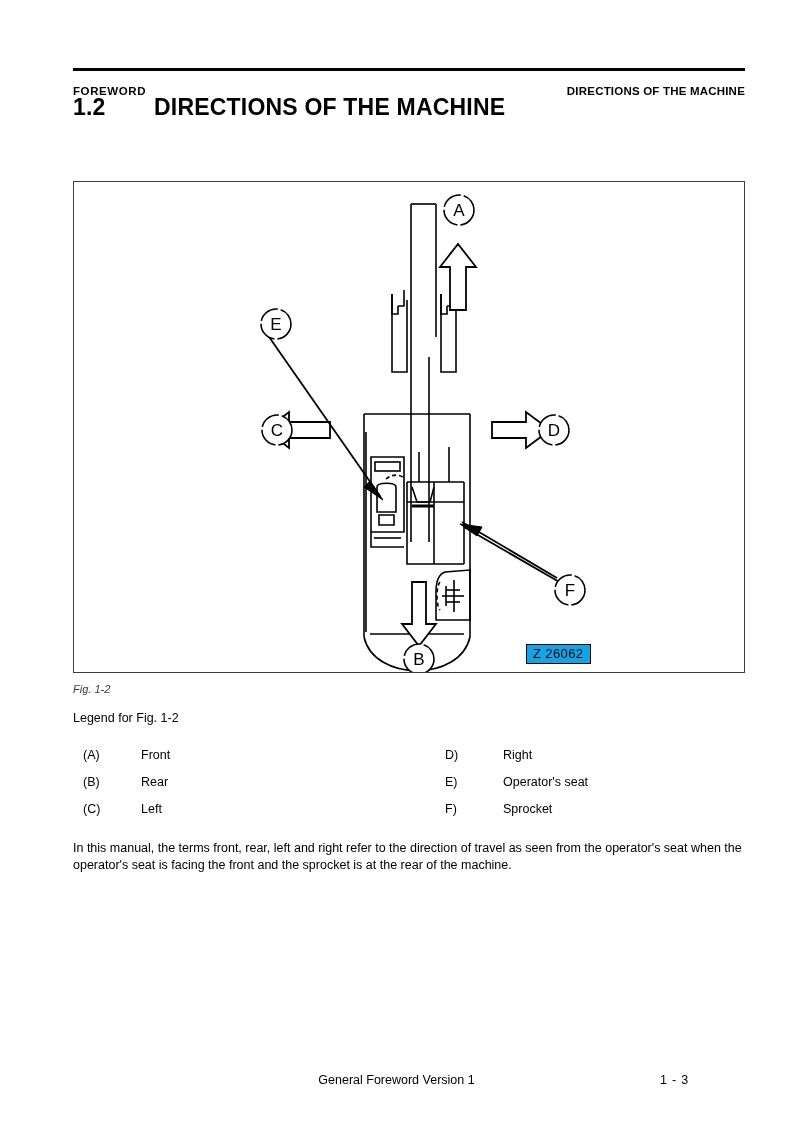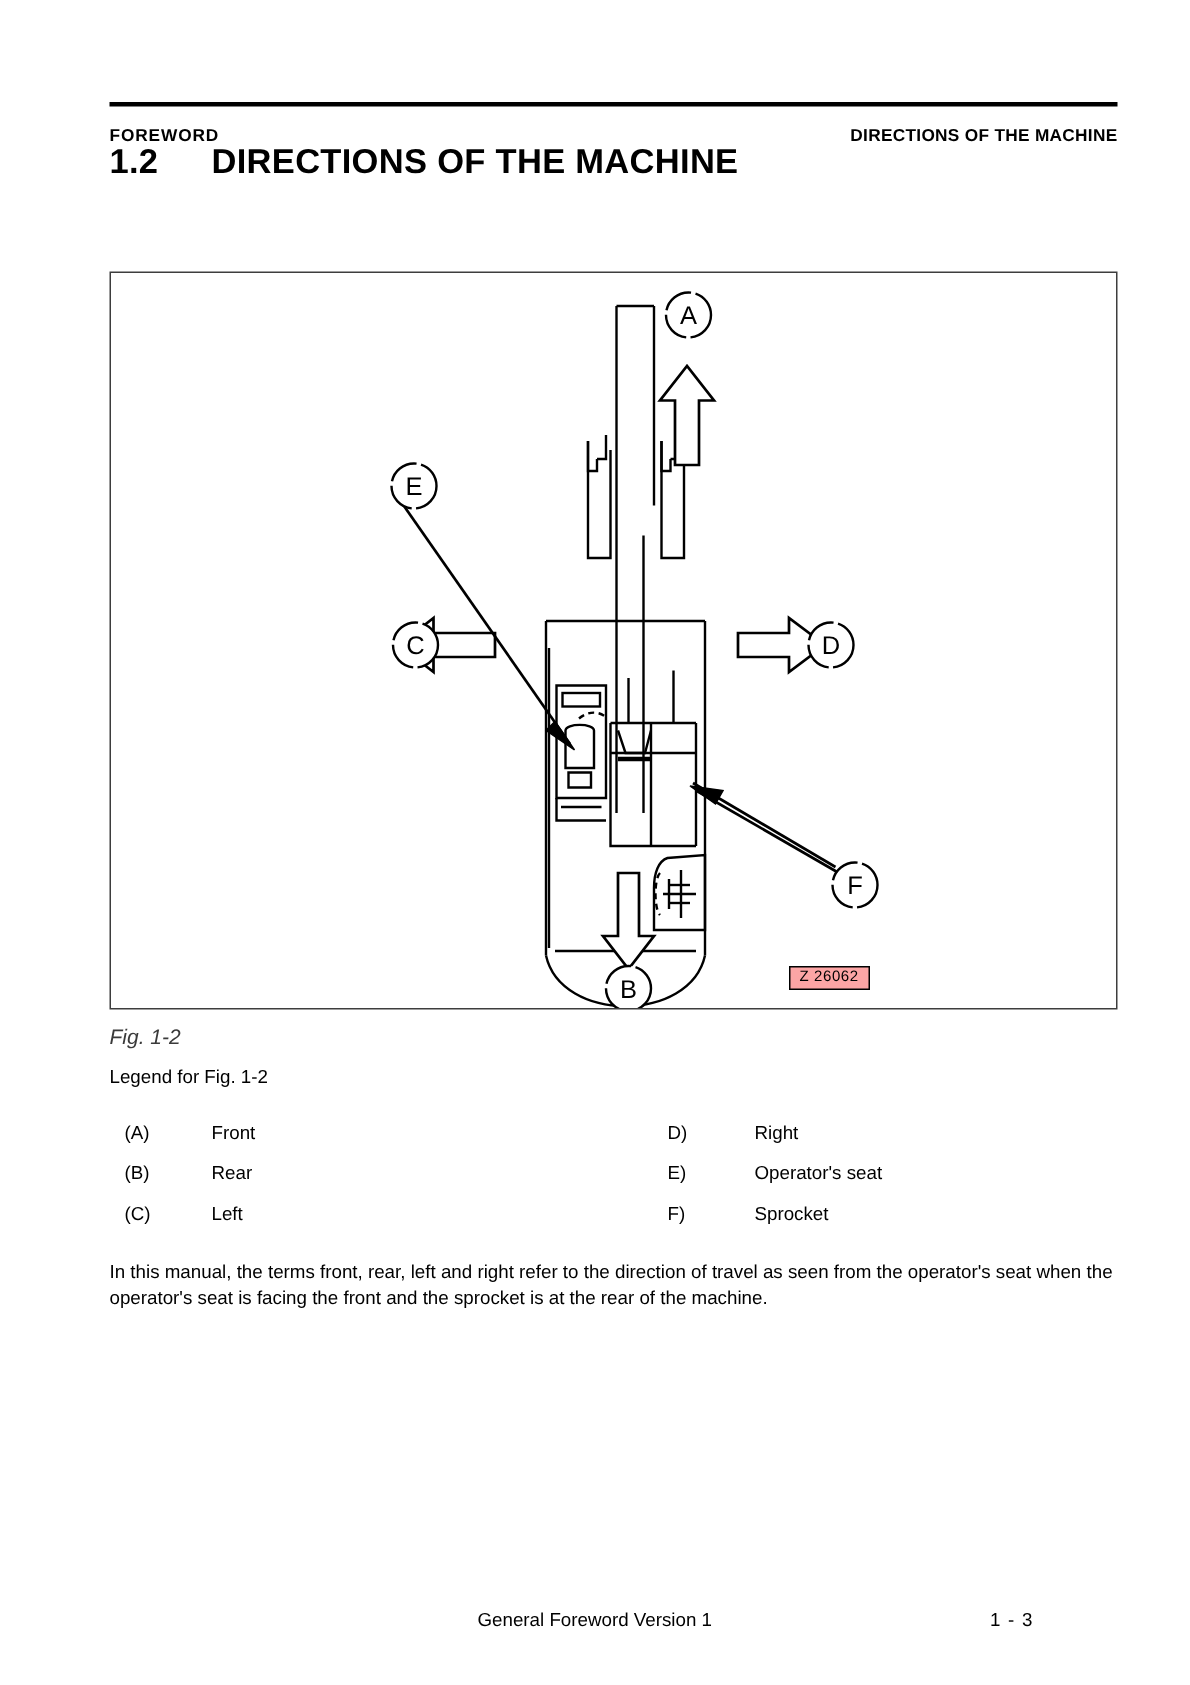--- a/index.html
+++ b/index.html
@@ -54,20 +54,21 @@
   
   .section-title {
     position: absolute;
     left: 73px;
     top: 94px;
     font-size: 23px;
     font-weight: bold;
     letter-spacing: 0.2px;
     white-space: pre;
     display: flex;
+    gap: 13px;
   }
   .section-number {
     width: 68px;
     display: inline-block;
   }
 
   
   .figure-box {
     position: absolute;
     left: 73px;
@@ -97,32 +98,32 @@
     white-space: nowrap;
     letter-spacing: 0.2px;
   }
 
   .fig-id-box {
     position: absolute;
     left: 452px;
     top: 462px;
     border: 1.6px solid #000000;
     padding: 1px 6px 2px 6px;
-    background: #fca5a5;
-    font-size: 10px;
+    background: #0ea5e9;
+    font-size: 13px;
     letter-spacing: 0.4px;
     font-family: "Liberation Sans", sans-serif;
   }
 
   
   .fig-caption {
     position: absolute;
     left: 73px;
     top: 683px;
-    font-size: 14px;
+    font-size: 11px;
     font-style: italic;
     color: #3a3a3a;
   }
   .legend-title {
     position: absolute;
     left: 73px;
     top: 711px;
     font-size: 12.5px;
   }
 

